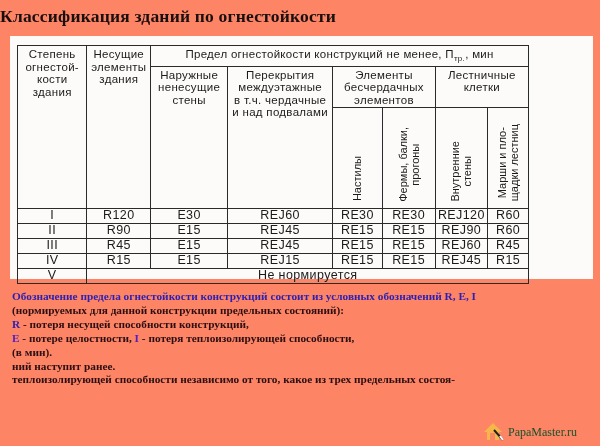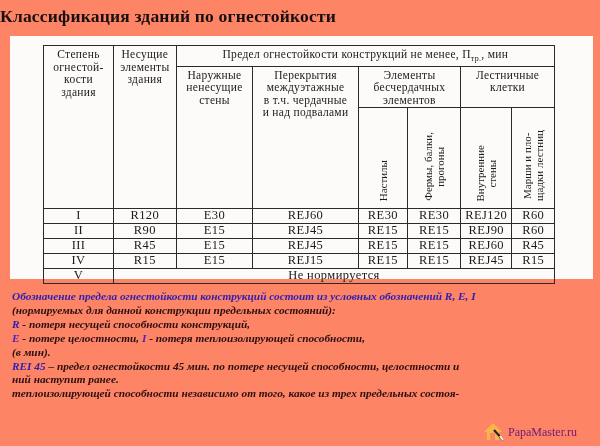--- a/index.html
+++ b/index.html
@@ -14,57 +14,56 @@
     text-align: left; font-weight: bold; font-size: 17.5px; color: #1a0f0f;
     letter-spacing: 0.2px;
   }
   .panel {
     position: absolute; left: 10px; top: 36px; width: 583px; height: 243px;
     background: #fdfbfa;
   }
   table.grid {
     position: absolute; left: 17px; top: 45px;
     width: 512px; border-collapse: collapse;
-    font-family: Liberation Serif, serif;
+    font-family: Liberation Sans, sans-serif;
     color: #1b1b1b;
-    margin-left: 26px;
   }
   table.grid td {
     border: 1.3px solid #2a2a2a; padding: 0; text-align: center;
     vertical-align: top; line-height: 12.5px; font-size: 11.5px;
   }
   table.grid td.h { letter-spacing: 0.3px; padding-top: 2px; }
   table.grid td.vert { vertical-align: bottom; height: 100px; padding: 0; }
   .vtext {
     display: inline-block; writing-mode: vertical-rl; transform: rotate(180deg);
     font-size: 11px; line-height: 12px; text-align: center; white-space: pre-line;
     padding: 4px 0 3px 0;
   }
   table.grid tr.data td {
     vertical-align: middle; font-size: 12.5px; height: 14px; line-height: 13px;
     letter-spacing: 0.4px;
   }
   .sub { font-size: 8px; vertical-align: sub; }
   .notes {
     position: absolute; left: 12px; top: 290px; width: 585px;
     font-family: "Liberation Serif", "DejaVu Serif", serif;
-    font-style: italic; font-weight: bold; font-size: 11.3px; line-height: 13.9px;
+    font-weight: bold; font-size: 11.3px; line-height: 13.9px;
     color: #2a0e12;
   }
   .notes .line { white-space: nowrap; }
   .blue { color: #2b1fb5; }
   .violet { color: #5020c0; }
   .logo {
     position: absolute; left: 482px; top: 418px; width: 118px; height: 26px;
   }
   .logo .house {
     position: absolute; left: 0; top: 2px; width: 22px; height: 22px;
   }
   .logo .text {
-    position: absolute; left: 26px; top: 7px; font-size: 12px; color: #701a75;
+    position: absolute; left: 26px; top: 7px; font-size: 12px; color: #14532d;
     font-family: "Liberation Serif", serif;
     text-align: right;
   }
 </style>
 </head>
 <body>
 
 <div class="title">Классификация зданий по огнестойкости</div>
 
 <div class="panel"></div>
@@ -160,21 +159,20 @@
   </tr>
 </tbody>
   </table>
 
 <div class="notes">
   <div class="line blue">Обозначение предела огнестойкости конструкций состоит из условных обозначений R, E, I</div>
   <div class="line">(нормируемых для данной конструкции предельных состояний):</div>
   <div class="line"><span class="blue">R</span><span> - потеря несущей способности конструкций,</span></div>
   <div class="line"><span class="violet">E</span><span> - потере целостности, </span><span class="violet">I</span><span> - потеря теплоизолирующей способности,</span></div>
   <div class="line">(в мин).</div>
-  <div class="line"><span class="blue">REI 45</span><span> – предел огнестойкости 45 мин. по потере несущей способности, целостности и</span></div>
   <div class="line">ний наступит ранее.</div>
   <div class="line">теплоизолирующей способности независимо от того, какое из трех предельных состоя-</div>
 </div>
 
 <div class="logo">
   <svg class="house" viewBox="0 0 22 22">
     <polygon points="2,12 11,3 20,12 17,12 17,20 5,20 5,12" fill="#f6b64a"></polygon>
     <rect x="8" y="13" width="5" height="7" fill="#fd8464"></rect>
     <line x1="12" y1="10" x2="21" y2="20" stroke="#222" stroke-width="2"></line>
     <line x1="18" y1="16" x2="21" y2="20" stroke="#fff" stroke-width="2"></line>

